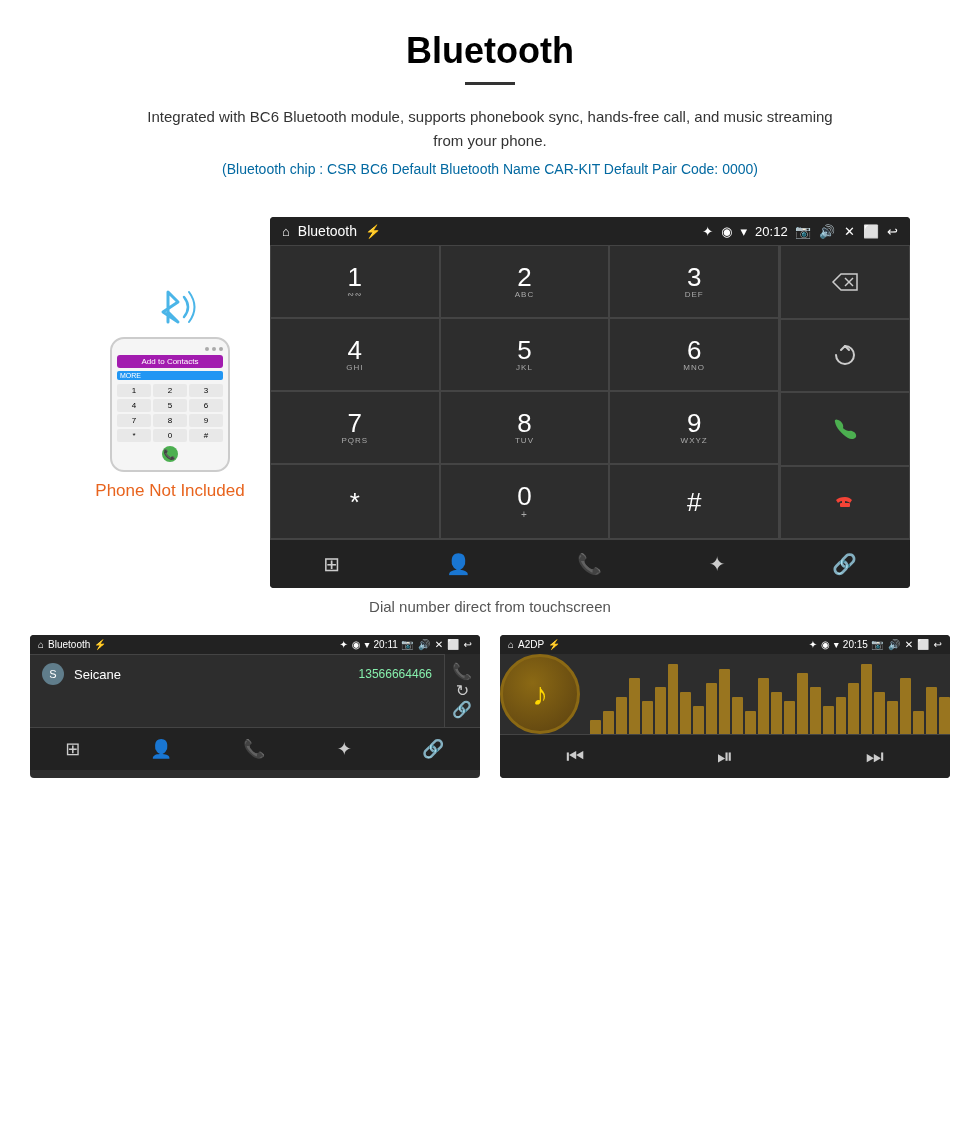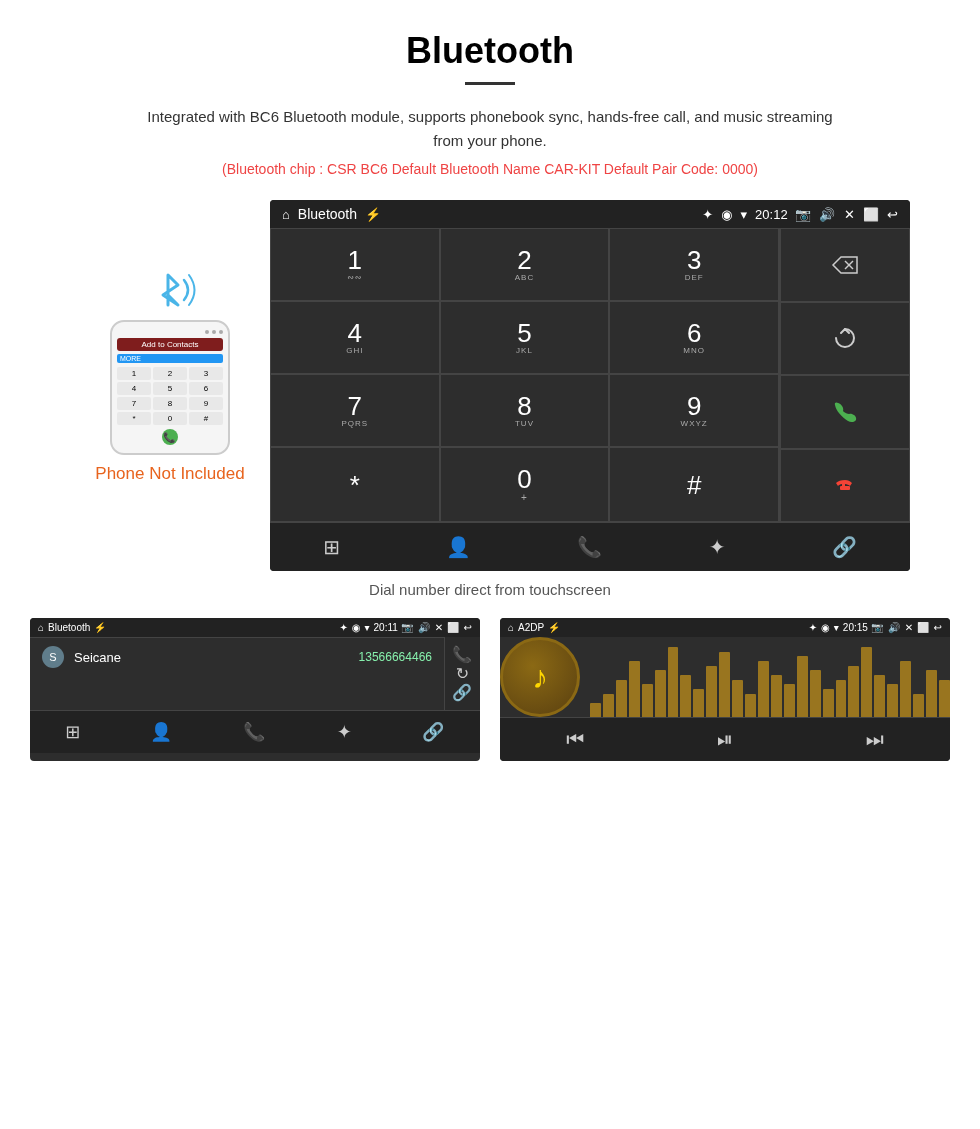--- a/index.html
+++ b/index.html
@@ -30,22 +30,22 @@
       font-size: 15px;
       color: #333;
       max-width: 700px;
       margin: 0 auto 8px;
       line-height: 1.6;
     }
 
     .specs {
       text-align: center;
       font-size: 14px;
-      color: #ef4444;
-      margin-bottom: 23px;
+      color: #0369a1;
+      margin-bottom: 40px;
     }
 
     
     .main-screen-container {
       display: flex;
       justify-content: center;
       align-items: flex-start;
       gap: 0;
       margin-bottom: 10px;
       padding: 0 30px;
@@ -75,21 +75,21 @@
       margin-bottom: 4px;
     }
 
     .phone-mockup .pm-dot {
       width: 4px; height: 4px;
       background: #aaa;
       border-radius: 50%;
     }
 
     .phone-mockup .pm-green-bar {
-      background: #7f1d1d;
+      background: #a21caf;
       color: white;
       font-size: 8px;
       padding: 2px 4px;
       border-radius: 3px;
       margin-bottom: 3px;
       text-align: center;
     }
 
     .phone-mockup .pm-blue-bar {
       background: #2196f3;

